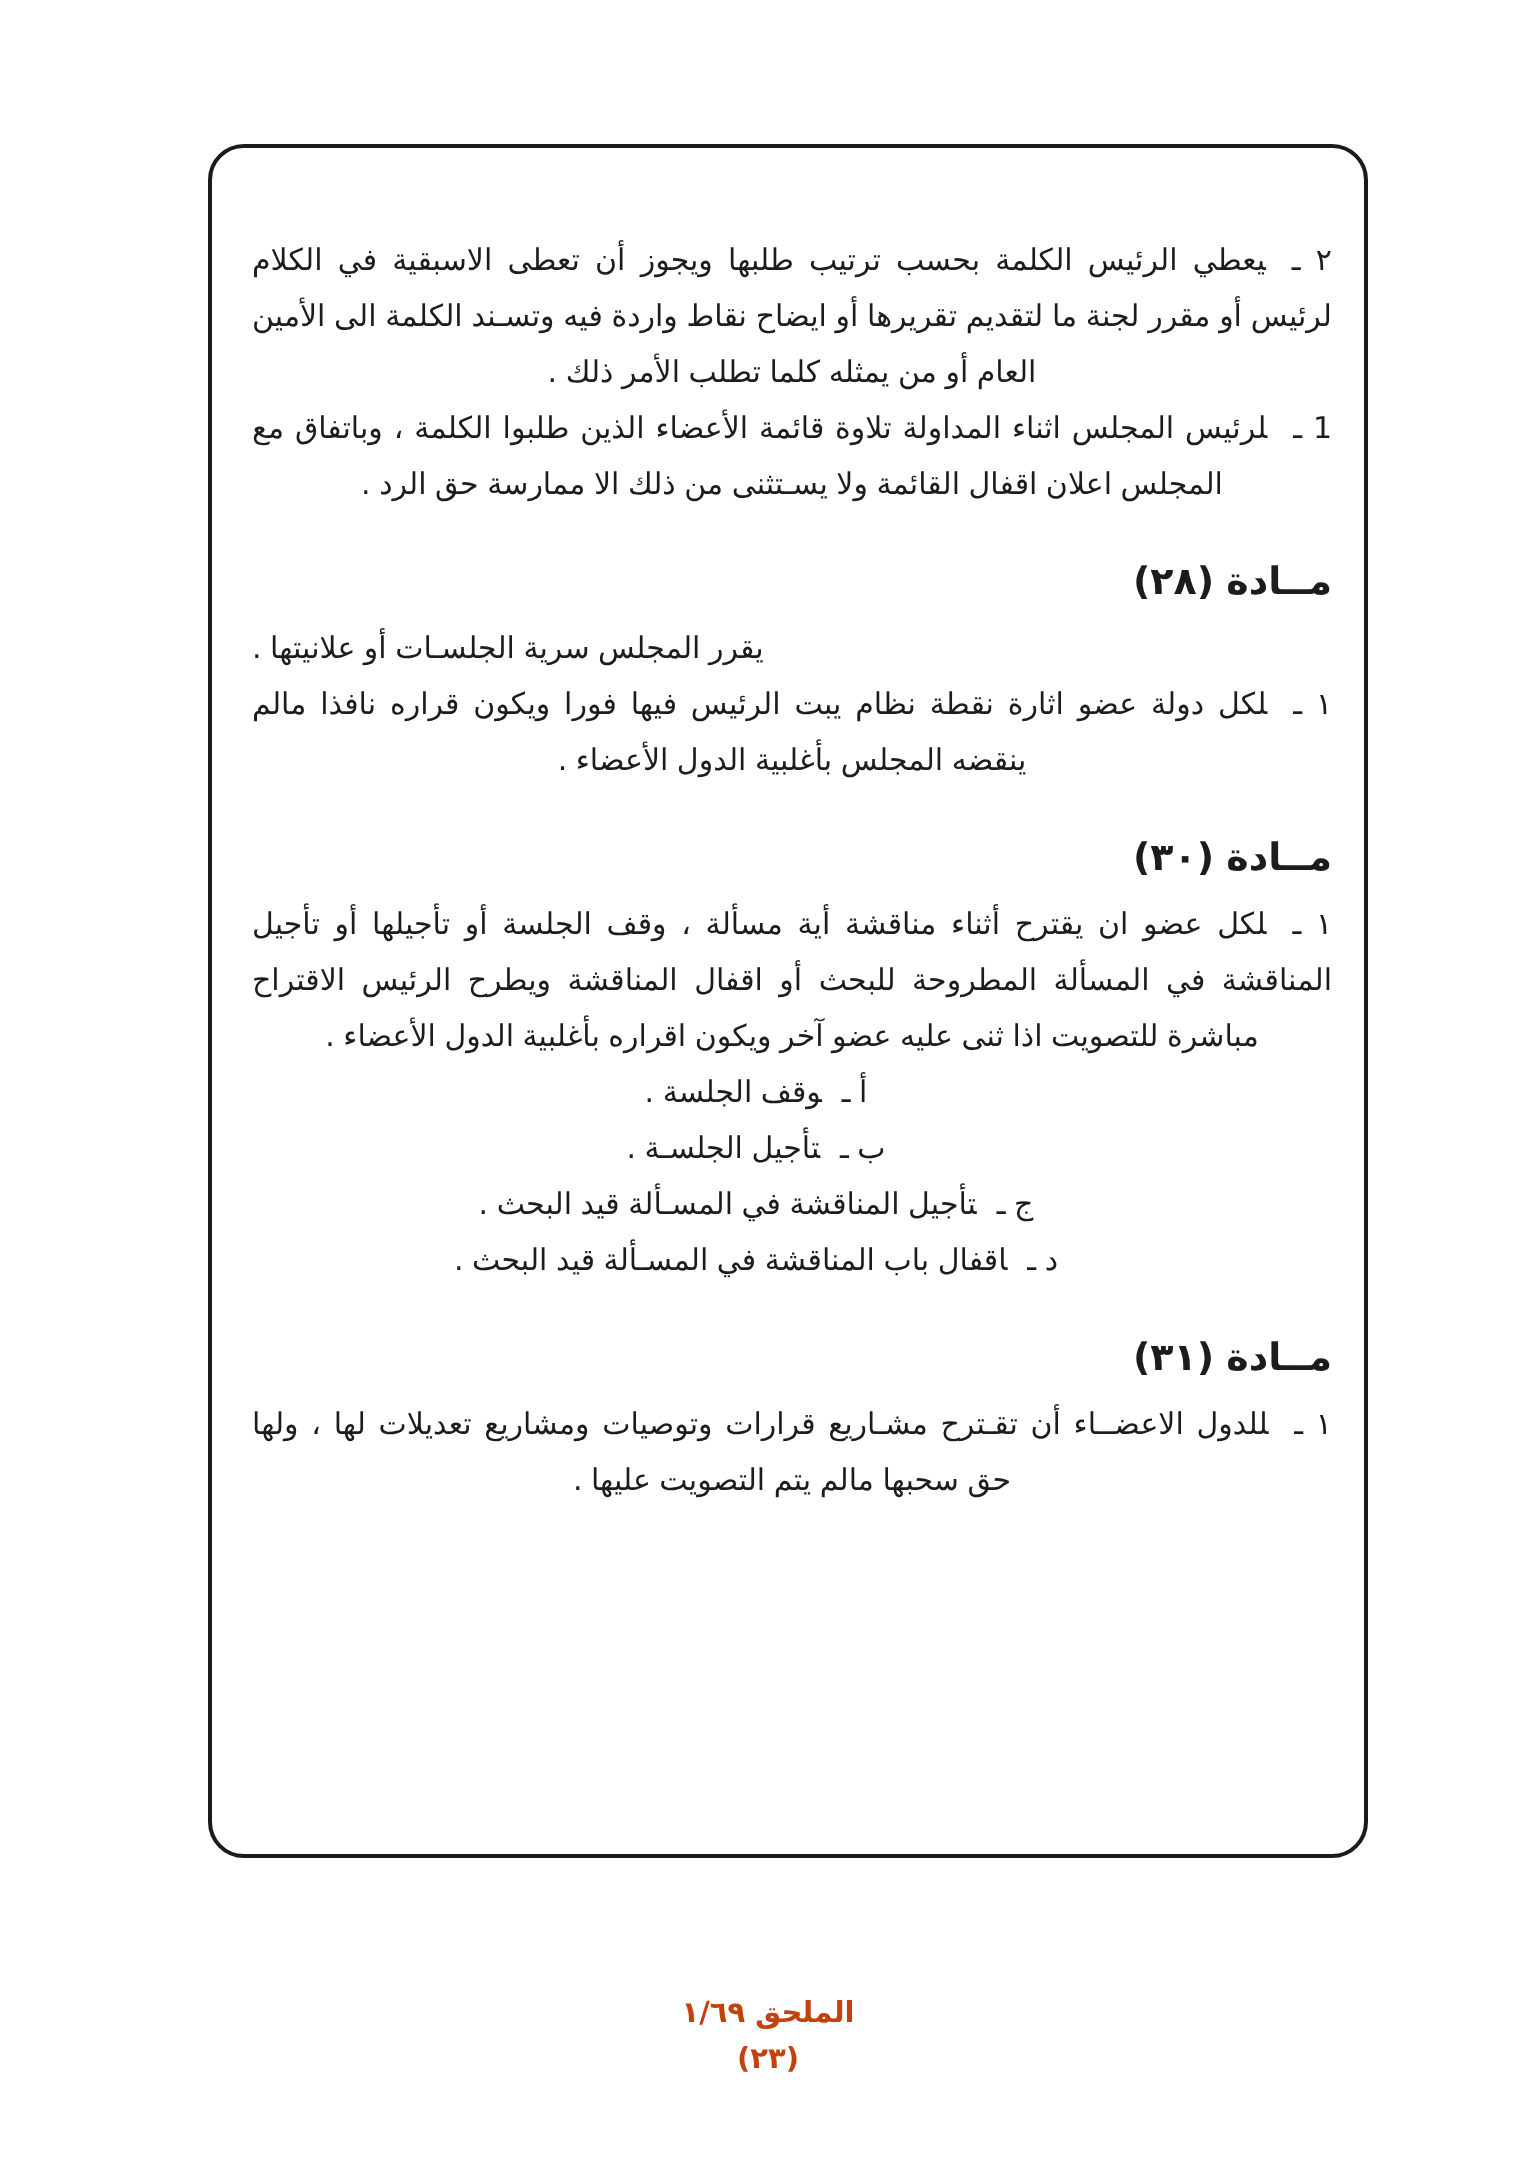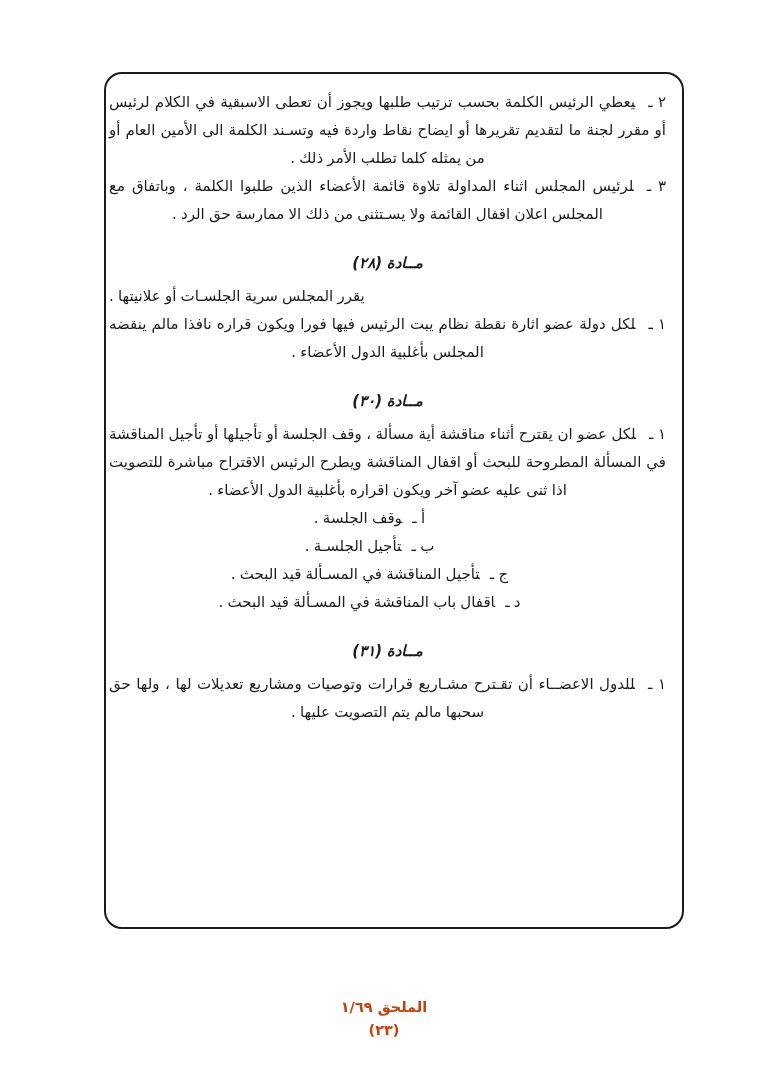--- a/index.html
+++ b/index.html
@@ -28,35 +28,35 @@
     box-sizing: border-box;
     border: 2.5px solid #1b1b1b;
     border-radius: 18px;
     overflow: hidden;
     background: #ffffff;
   }
   .doc-body {
     position: absolute;
     inset: 0;
     box-sizing: border-box;
-    padding: 14px 16px 10px 3px;
+    padding: 14px 16px 10px 20px;
     font-size: 15px;
     line-height: 28px;
     overflow: hidden;
     direction: rtl;
     word-spacing: -0.5px;
+    margin-top: 28px;
   }
   .block { margin: 0; }
   .heading {
-    text-align: center;
+    text-align: right;
     font-weight: bold;
-    font-size: 15px;
+    font-size: 19px;
     margin: 21px 0 5px 0;
     letter-spacing: 0.5px;
-    font-style: italic;
   }
   .item {
     text-align: justify;
   }
   .item.multi {
     text-align-last: center;
   }
   .plain {
     text-align: left;
     margin-top: 4px;
@@ -86,21 +86,21 @@
   }
 </style>
 </head>
 <body>
 
 <div class="page">
 
   <div class="frame">
     <div class="doc-body" dir="rtl">
         <div class="block item multi"><span class="num">٢ ـ</span>يعطي الرئيس الكلمة بحسب ترتيب طلبها ويجوز أن تعطى الاسبقية في الكلام لرئيس أو مقرر لجنة ما لتقديم تقريرها أو ايضاح نقاط واردة فيه وتسـند الكلمة الى الأمين العام أو من يمثله كلما تطلب الأمر ذلك .</div>
-        <div class="block item multi"><span class="num">٣ ـ</span>لرئيس المجلس اثناء المداولة تلاوة قائمة الأعضاء الذين طلبوا الكلمة ، وباتفاق مع المجلس اعلان اقفال القائمة ولا يسـتثنى من ذلك الا ممارسة حق الرد .</div>
+        <div class="block item multi"><span class="num">1 ـ</span>لرئيس المجلس اثناء المداولة تلاوة قائمة الأعضاء الذين طلبوا الكلمة ، وباتفاق مع المجلس اعلان اقفال القائمة ولا يسـتثنى من ذلك الا ممارسة حق الرد .</div>
         <div class="block heading">مــادة (٢٨)</div>
         <div class="block plain">يقرر المجلس سرية الجلسـات أو علانيتها .</div>
         <div class="block item multi"><span class="num">١ ـ</span>لكل دولة عضو اثارة نقطة نظام يبت الرئيس فيها فورا ويكون قراره نافذا مالم ينقضه المجلس بأغلبية الدول الأعضاء .</div>
         <div class="block heading">مــادة (٣٠)</div>
         <div class="block item multi"><span class="num">١ ـ</span>لكل عضو ان يقترح أثناء مناقشة أية مسألة ، وقف الجلسة أو تأجيلها أو تأجيل المناقشة في المسألة المطروحة للبحث أو اقفال المناقشة ويطرح الرئيس الاقتراح مباشرة للتصويت اذا ثنى عليه عضو آخر ويكون اقراره بأغلبية الدول الأعضاء .</div>
         <div class="block subitem"><span class="num">أ ـ</span>وقف الجلسة .</div>
         <div class="block subitem"><span class="num">ب ـ</span>تأجيل الجلسـة .</div>
         <div class="block subitem"><span class="num">ج ـ</span>تأجيل المناقشة في المسـألة قيد البحث .</div>
         <div class="block subitem"><span class="num">د ـ</span>اقفال باب المناقشة في المسـألة قيد البحث .</div>
         <div class="block heading">مــادة (٣١)</div>

